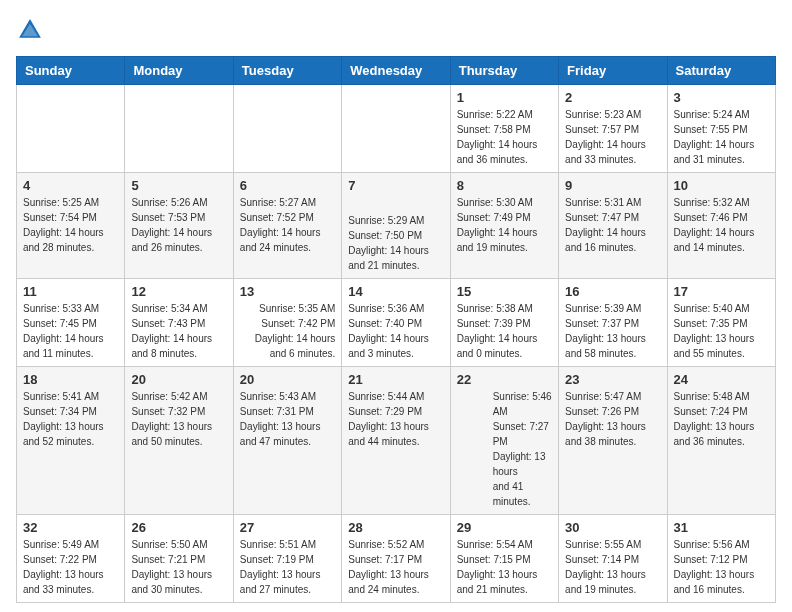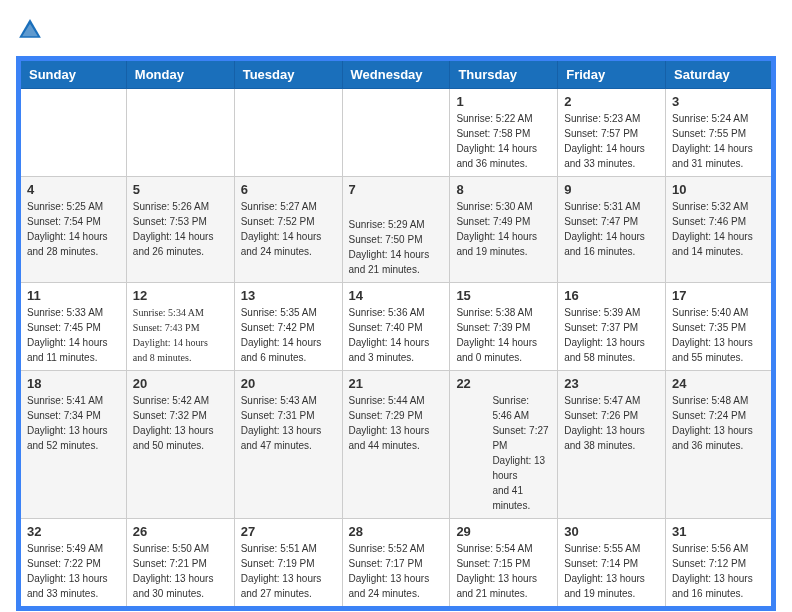--- a/index.html
+++ b/index.html
@@ -41,21 +41,21 @@
       color: #333;
       line-height: 1.1;
     }
     .location {
       font-size: 14px;
       color: #555;
     }
     .calendar {
       width: 100%;
       border-collapse: collapse;
-      border: 5px solid #3b82f6;
+      border: 1px solid #3b82f6;
     }
     .calendar th {
       background-color: #1a6fbb;
       color: white;
       text-align: left;
       padding: 6px 8px;
       font-size: 13px;
       border: 1px solid #1560a8;
     }
     .calendar td {
@@ -202,28 +202,28 @@
       <tr>
         <td>
           <span class="day-number">11</span>
           <div class="day-info" style="white-space: pre-line;">Sunrise: 5:33 AM
 Sunset: 7:45 PM
 Daylight: 14 hours
 and 11 minutes.</div>
         </td>
         <td>
           <span class="day-number">12</span>
-          <div class="day-info" style="white-space: pre-line; font-family: Liberation Serif, serif;">Sunrise: 5:34 AM
+          <div class="day-info" style="white-space: pre-line;">Sunrise: 5:34 AM
 Sunset: 7:43 PM
 Daylight: 14 hours
 and 8 minutes.</div>
         </td>
         <td>
           <span class="day-number">13</span>
-          <div class="day-info" style="white-space: pre-line;">Sunrise: 5:35 AM
+          <div class="day-info" style="white-space: pre-line; text-align: right;">Sunrise: 5:35 AM
 Sunset: 7:42 PM
 Daylight: 14 hours
 and 6 minutes.</div>
         </td>
         <td>
           <span class="day-number">14</span>
           <div class="day-info" style="white-space: pre-line;">Sunrise: 5:36 AM
 Sunset: 7:40 PM
 Daylight: 14 hours
 and 3 minutes.</div>

